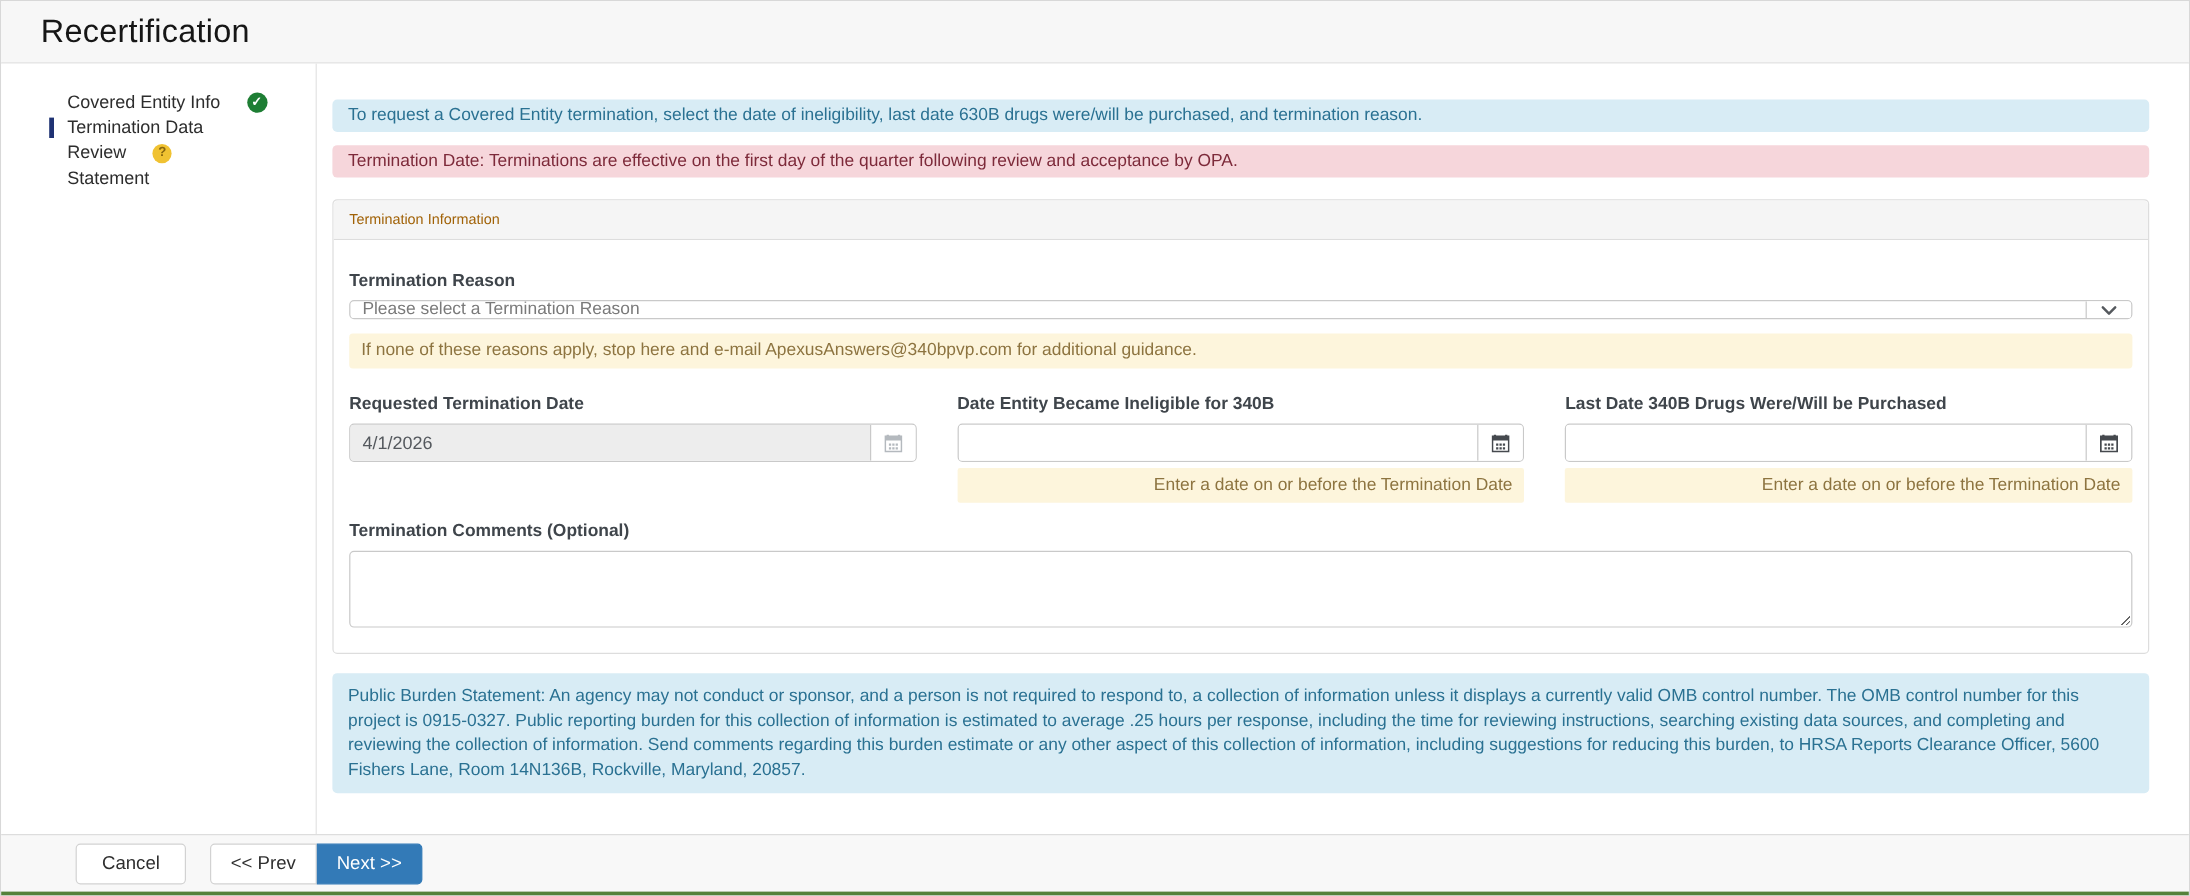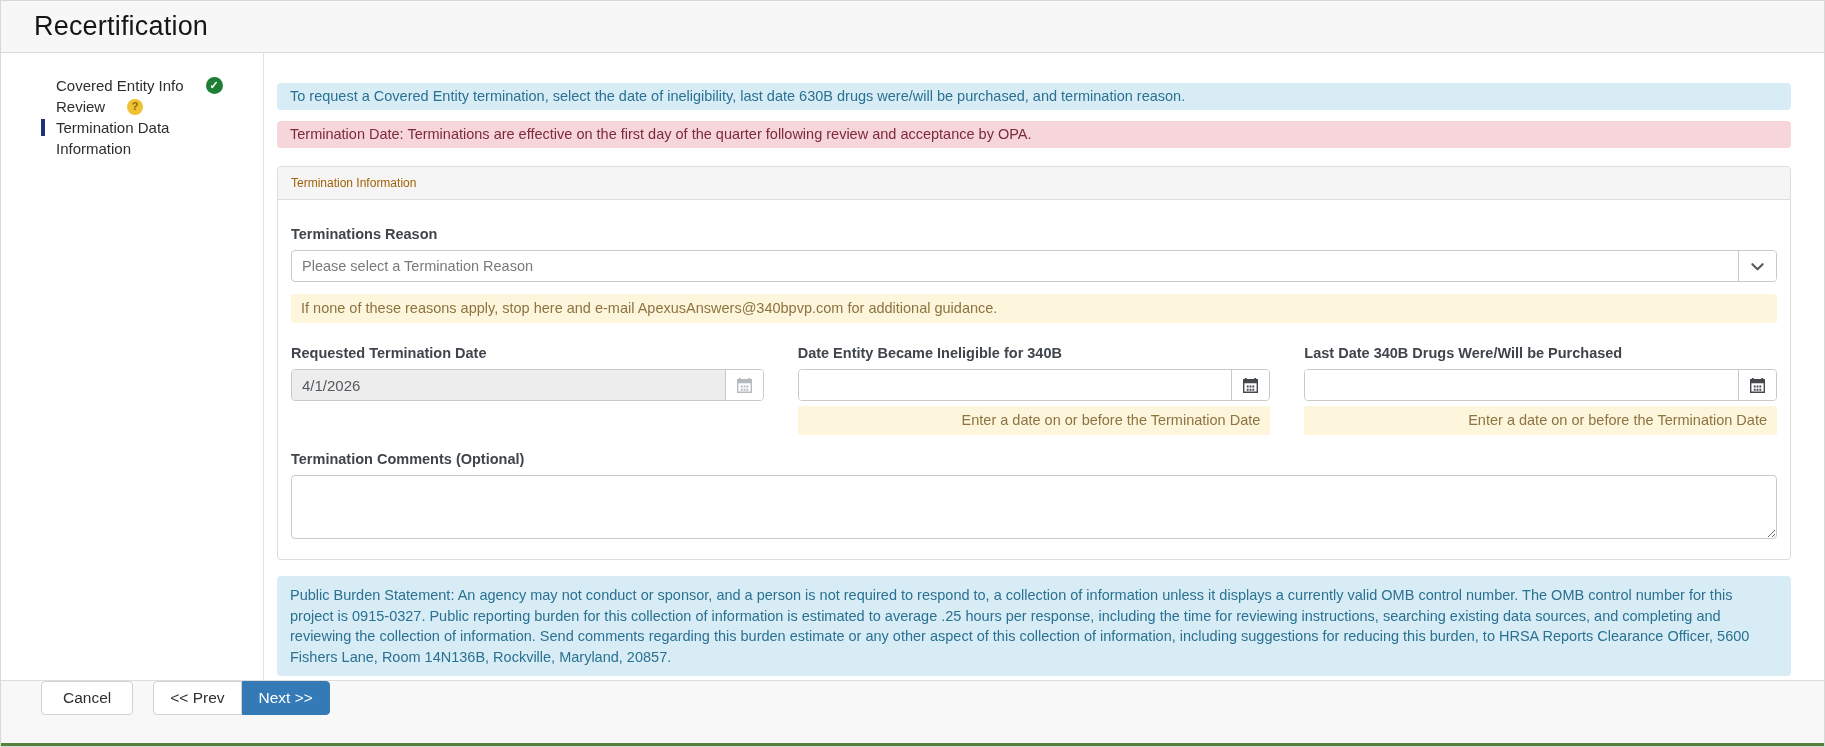--- a/index.html
+++ b/index.html
@@ -84,21 +84,21 @@
     padding:9px 13px;
     font-size:12px; color:#a16207;
   }
   .panel-body { padding:26px 13px 16px; }
   .field-label {
     font-weight:bold; font-size:14.5px; color:#3f454b;
     margin-bottom:8px;
   }
   .select-box {
     display:flex; align-items:stretch;
-    height:32px; background:#fff;
+    height:16px; background:#fff;
     border:1px solid #c9c9c9; border-radius:4px;
     overflow:hidden; cursor:pointer;
   }
   .select-text {
     flex:1; display:flex; align-items:center;
     padding:0 10px; font-size:14.5px; color:#7a7a7a;
   }
   .addon {
     width:38px; flex:none;
     border-left:1px solid #c9c9c9;
@@ -142,25 +142,25 @@
   }
   .burden {
     background:#d8ecf5; color:#2a7192;
     border-radius:4px;
     padding:9px 13px;
     font-size:14.5px; line-height:20.5px;
     margin-top:16px;
   }
   
   .footer-bar {
-    flex:none; height:63px;
+    flex:none; height:48px;
     background:#f8f8f8;
     border-top:1px solid #dddddd;
-    display:flex; align-items:flex-start;
-    padding-left:40px;
+    display:flex; align-items:center;
+    padding-left:62px;
   }
   .btn {
     font-family:inherit; font-size:15.5px;
     height:34px; border-radius:4px; cursor:pointer;
     display:inline-flex; align-items:center; justify-content:center;
   }
   .btn-cancel {
     background:#fff; border:1px solid #d2d2d2; color:#2f2f2f;
     padding:0 21px;
   }
@@ -185,42 +185,42 @@
     <h1 class="page-title">Recertification</h1>
   </div>
 
   <div class="body-row">
 
     <div class="sidebar">
       <div class="nav-item">
         <span>Covered Entity Info</span>
         <span class="badge-check">✓</span>
       </div>
+      <div class="nav-item active">
+        <span>Termination Data</span>
+      </div>
       <div class="nav-item">
         <span>Review</span>
         <span class="badge-q">?</span>
       </div>
-      <div class="nav-item active">
-        <span>Termination Data</span>
-      </div>
       <div class="nav-item">
-        <span>Information</span>
+        <span>Statement</span>
       </div>
     </div>
 
     <div class="main">
 
       <div class="alert alert-info">To request a Covered Entity termination, select the date of ineligibility, last date 630B drugs were/will be purchased, and termination reason.</div>
       <div class="alert alert-danger">Termination Date: Terminations are effective on the first day of the quarter following review and acceptance by OPA.</div>
 
       <div class="panel">
         <div class="panel-header">Termination Information</div>
         <div class="panel-body">
 
-          <div class="field-label">Terminations Reason</div>
+          <div class="field-label">Termination Reason</div>
           <div class="select-box">
             <span class="select-text">Please select a Termination Reason</span>
             <span class="addon">
               <svg width="15" height="15" viewBox="0 0 16 16">
                   <path d="M2.5 5.5 8 11l5.5-5.5" stroke="currentColor" stroke-width="2.2" fill="none" stroke-linecap="round" stroke-linejoin="round"></path>
                 </svg>
             </span>
           </div>
 
           <div class="note">If none of these reasons apply, stop here and e-mail ApexusAnswers@340bpvp.com for additional guidance.</div>

